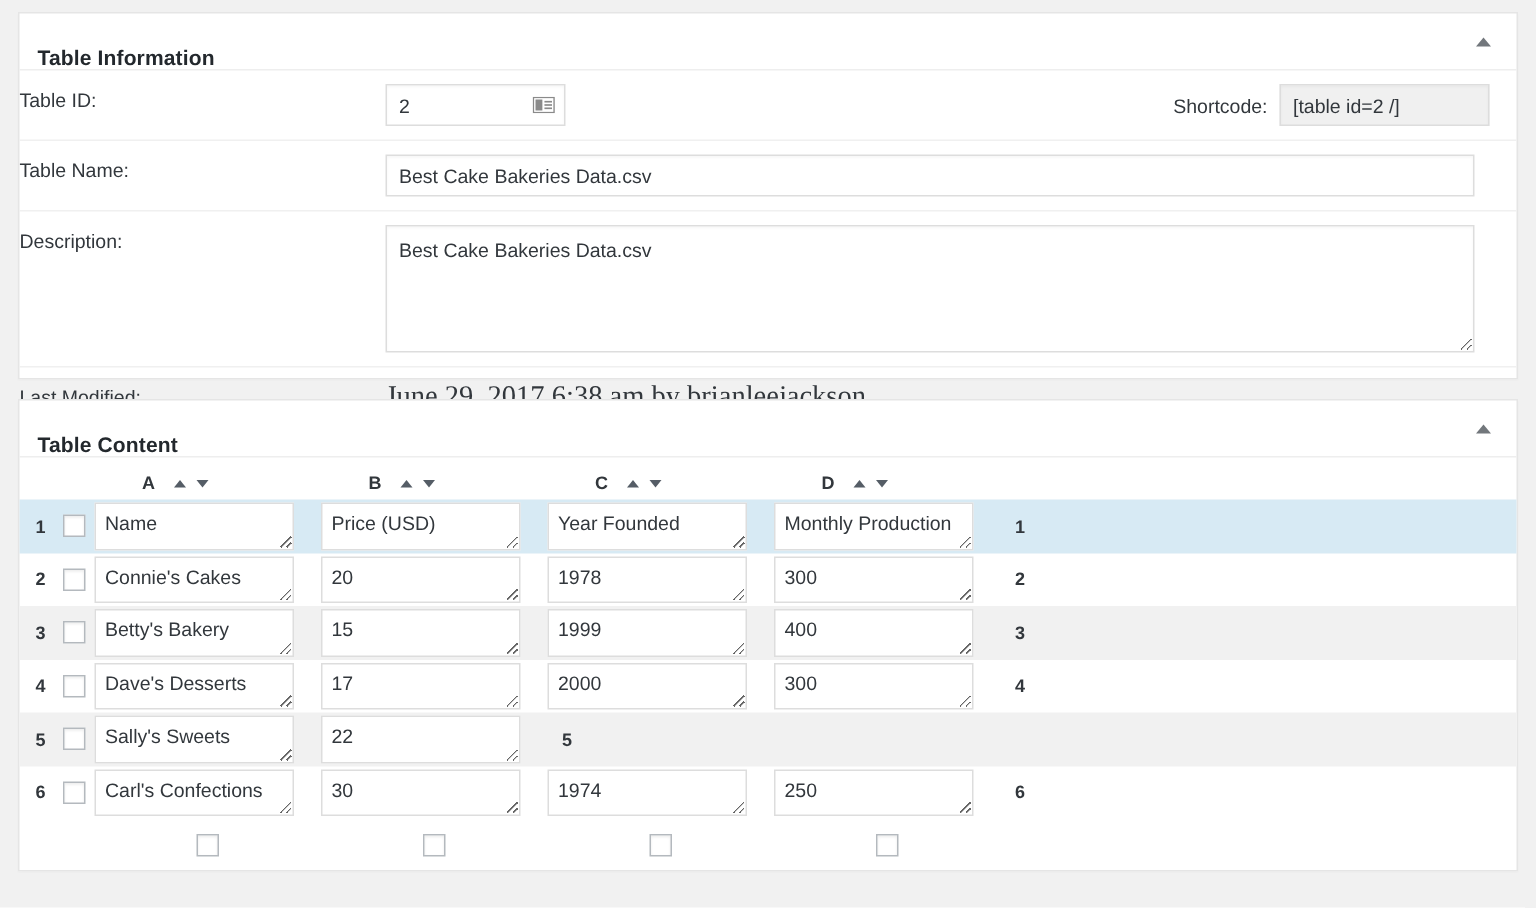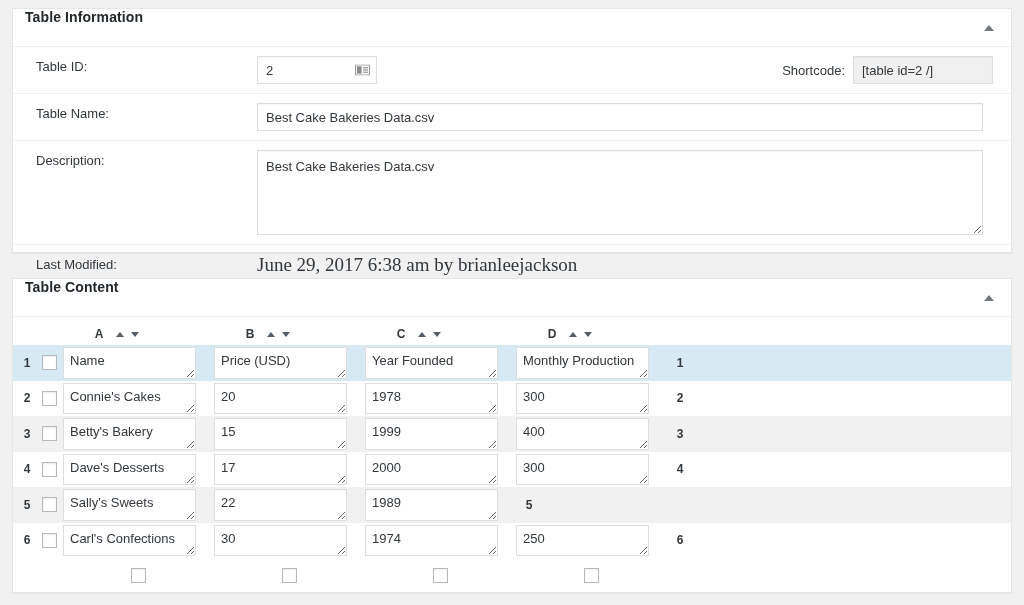--- a/index.html
+++ b/index.html
@@ -26,30 +26,30 @@
 
   
   #panel-info {
     left: 12px;
     top: 8px;
     width: 1000px;
     height: 245px;
   }
   #panel-content {
     left: 12px;
-    top: 278px;
+    top: 266px;
     width: 1000px;
     height: 315px;
   }
 
   .panel-header {
     height: 38px;
     border-bottom: 1px solid #eeeeee;
     display: flex;
-    align-items: flex-start;
+    align-items: flex-end;
     padding: 0 12px;
     position: relative;
     box-sizing: border-box;
   }
   .panel-title {
     font-size: 14px;
     font-weight: bold;
     color: #23282d;
     letter-spacing: 0.1px;
   }
@@ -77,21 +77,21 @@
     display: flex;
     align-items: flex-start;
     border-bottom: 1px solid #f0f0f0;
     padding: 0;
     box-sizing: border-box;
   }
   .info-row.last { border-bottom: none; justify-content: flex-end; }
   .info-label {
     width: 244px;
     flex: 0 0 244px;
-    padding: 12px 0 12px 23px;
+    padding: 12px 0 12px 0;
     box-sizing: border-box;
     font-size: 13px;
     color: #32373c;
   }
   .info-field {
     flex: 1 1 auto;
     padding: 9px 18px 9px 0;
     box-sizing: border-box;
     display: flex;
     align-items: center;
@@ -475,23 +475,20 @@
           <div class="rownum-left">5</div>
           <div class="rowcheck">
             <span class="cbox"></span>
           </div>
           <div class="cell">
             <textarea class="cell-input" style="">Sally's Sweets</textarea>
           </div>
           <div class="cell">
             <textarea class="cell-input" style="">22</textarea>
           </div>
-          <div class="cell">
-            <textarea class="cell-input" style="">1989</textarea>
-          </div>
           <div class="rownum-right">5</div>
         </div>
         <div class="grid-row">
           <div class="rownum-left">6</div>
           <div class="rowcheck">
             <span class="cbox"></span>
           </div>
           <div class="cell">
             <textarea class="cell-input" style="">Carl's Confections</textarea>
           </div>

